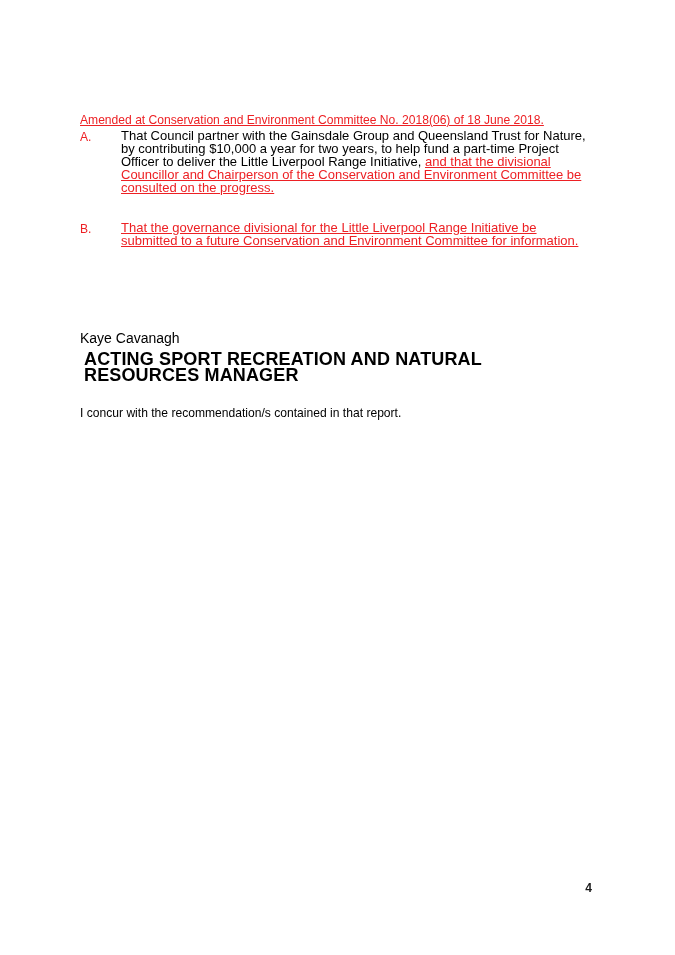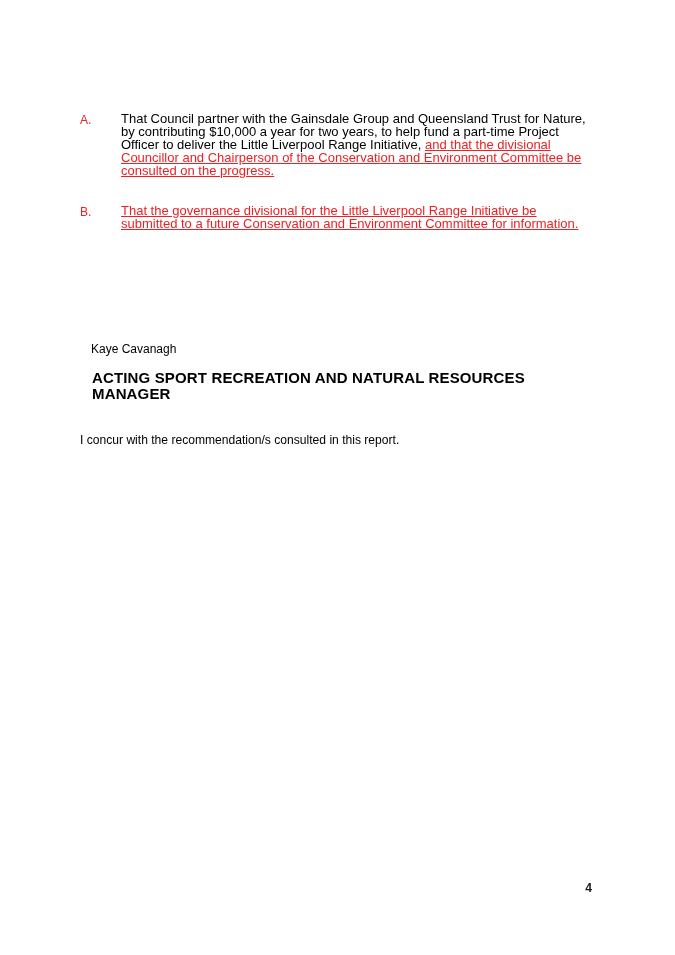--- a/index.html
+++ b/index.html
@@ -81,31 +81,31 @@
   }
 
   .sig-block {
     position: absolute;
     left: 80px;
     top: 330px;
     width: 512px;
   }
 
   .sig-name {
-    font-size: 12px;
+    font-size: 14px;
     line-height: 16.6px;
-    margin: 11px;
+    margin: 0;
   }
 
   .sig-title {
-    font-size: 15px;
+    font-size: 18px;
     font-weight: bold;
     line-height: 16.6px;
     letter-spacing: 0.15px;
-    margin: 12px;
+    margin: 4px;
   }
 
   .sig-spacer {
     height: 17px;
   }
 
   .concur {
     font-size: 12.1px;
     line-height: 16.6px;
     margin: 0;
@@ -123,20 +123,21 @@
   }
 </style>
 </head>
 <body>
 
 <div class="page">
 
   <div class="content">
 
 
+    <p class="amended-line">Amended at Conservation and Environment Committee No. 2018(06) of 18 June 2018.</p>
 
     <div class="rec-item">
       <div class="rec-marker">A.</div>
       <div class="rec-body"><span>That Council partner with the Gainsdale Group and Queensland Trust for Nature, by contributing $10,000 a year for two years, to help fund a part-time Project Officer to deliver the Little Liverpool Range Initiative, </span><span class="red-underline">and that the divisional Councillor and Chairperson of the Conservation and Environment Committee be consulted on the progress.</span></div>
     </div>
 
     <div class="gap-b"></div>
 
     <div class="rec-item">
       <div class="rec-marker">B.</div>
@@ -145,21 +146,21 @@
 
   </div>
 
   <div class="sig-block">
 
     <p class="sig-name">Kaye Cavanagh</p>
     <p class="sig-title">ACTING SPORT RECREATION AND NATURAL RESOURCES MANAGER</p>
 
     <div class="sig-spacer"></div>
 
-    <p class="concur">I concur with the recommendation/s consulted in this report.</p>
+    <p class="concur">I concur with the recommendation/s contained in that report.</p>
 
     <div class="sig-spacer"></div>
 
 
   </div>
 
   <div class="page-number">4</div>
 
 </div>
 

